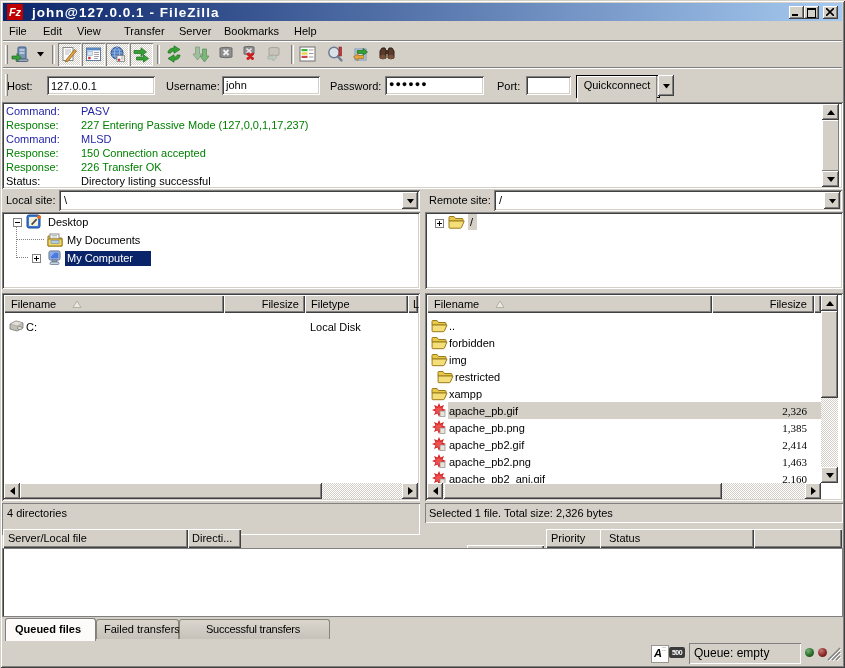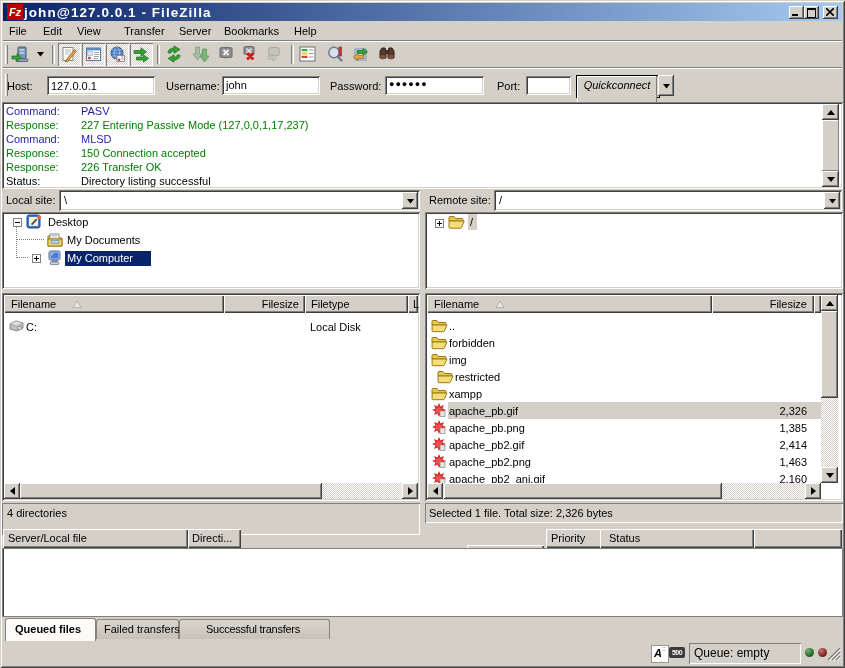--- a/index.html
+++ b/index.html
@@ -19,21 +19,21 @@
   box-shadow:inset 1px 1px 0 #808080, inset -1px -1px 0 #fff;}
 .hdrcell{box-shadow:inset 1px 1px 0 #fff, inset -1px -1px 0 #404040, inset -2px 0 0 #808080, inset 0 -2px 0 #808080;
   background:#D4D0C8;line-height:18px;white-space:nowrap;overflow:hidden;}
 .sb{background:#D4D0C8;}
 .sbtn{background:#D4D0C8;box-shadow:inset -1px -1px 0 #404040, inset 1px 1px 0 #fff, inset -2px -2px 0 #808080;
   display:flex;align-items:center;justify-content:center;}
 .track{background-image:conic-gradient(#fff 25%, #D4D0C8 0 50%, #fff 0 75%, #D4D0C8 0);background-size:2px 2px;}
 .arrow{width:0;height:0;}
 .row{position:absolute;height:17px;line-height:17px;white-space:nowrap;}
 .ftext{position:absolute;left:22px;top:1px;}
-.fsize{position:absolute;right:14px;top:1px;text-align:right;}
+.fsize{position:absolute;right:14px;top:1px;text-align:right;font-family:Liberation Serif, serif;}
 </style>
 </head>
 <body>
 <svg width="0" height="0" style="position:absolute">
   <defs>
     <g id="foldg">
       <path d="M1 4.5 Q1 3.5 2 3.5 L6 3.5 L7.5 5.5 L14 5.5 Q15 5.5 15 6.5 L15 8 L1 8 Z" fill="#e8c84a" stroke="#9a7a1a"></path>
       <path d="M3.5 8 L16 8 L13.4 14 Q13.1 14.7 12.2 14.7 L1.9 14.7 Q1.1 14.7 1.1 13.9 L1.1 8 Z" fill="#f4de7a" stroke="#9a7a1a"></path>
     </g>
     <g id="fimgg">
@@ -43,21 +43,21 @@
     </g>
   </defs>
 </svg>
 <div id="win">
 
 <div class="ab" id="titlebar" style="left:3px;top:3px;width:839px;height:18px;background:linear-gradient(to right,#0A246A,#A6CAF0);">
   <svg class="ab" style="left:4px;top:1px" width="16" height="16" viewBox="0 0 16 16">
     <rect x="0" y="0" width="16" height="16" fill="#bf0000"></rect>
     <text x="8" y="12" font-size="11" font-weight="bold" font-style="italic" fill="#fff" text-anchor="middle" font-family="Liberation Sans">Fz</text>
   </svg>
-  <div class="ab" style="left:21px;top:2px;font-size:13.5px;font-weight:bold;color:#fff;letter-spacing:1.05px;">john@127.0.0.1 - FileZilla</div>
+  <div class="ab" style="left:21px;top:2px;font-size:13.5px;font-weight:bold;color:#fff;letter-spacing:1.05px;padding-left:8px;">john@127.0.0.1 - FileZilla</div>
   <div class="ab raised" style="left:786px;top:3px;width:15px;height:13px;">
         <div class="ab" style="left:3px;top:8px;width:6px;height:2px;background:#000;"></div>
       </div>
   <div class="ab raised" style="left:801px;top:3px;width:15px;height:13px;">
         <div class="ab" style="left:3px;top:2px;width:7px;height:7px;border:1px solid #000;border-top-width:2px;"></div>
       </div>
   <div class="ab raised" style="left:820px;top:3px;width:15px;height:13px;">
     <svg class="ab" style="left:3px;top:2px" width="8" height="8" viewBox="0 0 8 8">
           <path d="M0 0 L8 8 M8 0 L0 8" stroke="#000" stroke-width="1.6"></path>
         </svg>
@@ -194,21 +194,21 @@
   <div class="ab edit" style="left:219px;top:7px;width:98px;height:19px;">
         <span style="position:absolute;left:4px;top:3px;">john</span>
       </div>
   <span class="ab" style="left:327px;top:11px;">Password:</span>
   <div class="ab edit" style="left:382px;top:7px;width:99px;height:19px;">
         <span style="position:absolute;left:4px;top:3px;font-size:9px;letter-spacing:1px;">●●●●●●</span>
       </div>
   <span class="ab" style="left:494px;top:11px;">Port:</span>
   <div class="ab edit" style="left:523px;top:7px;width:45px;height:19px;"></div>
   <div class="ab" style="left:573px;top:6px;width:82px;height:21px;background:#D4D0C8;border:1px solid #000;">
-    <div class="ab raised1" style="left:0;top:0;width:80px;height:32px;text-align:center;line-height:19px;font-style:italic;">Quickconnect</div>
+    <div class="ab raised1" style="left:0;top:0;width:80px;height:32px;text-align:center;line-height:19px;">Quickconnect</div>
   </div>
   <div class="ab raised" style="left:655px;top:6px;width:16px;height:21px;">
     <svg class="ab" style="left:4px;top:8px" width="9" height="7" viewBox="0 0 9 7">
           <path d="M1 1 L8 1 L4.5 5.5 Z" fill="#000"></path>
         </svg>
   </div>
 </div>
 
 <div class="ab pane" id="log" style="left:2px;top:102px;width:841px;height:87px;">
   <div class="ab" style="left:2px;top:2px;width:818px;height:83px;background:#fff;overflow:hidden;">

